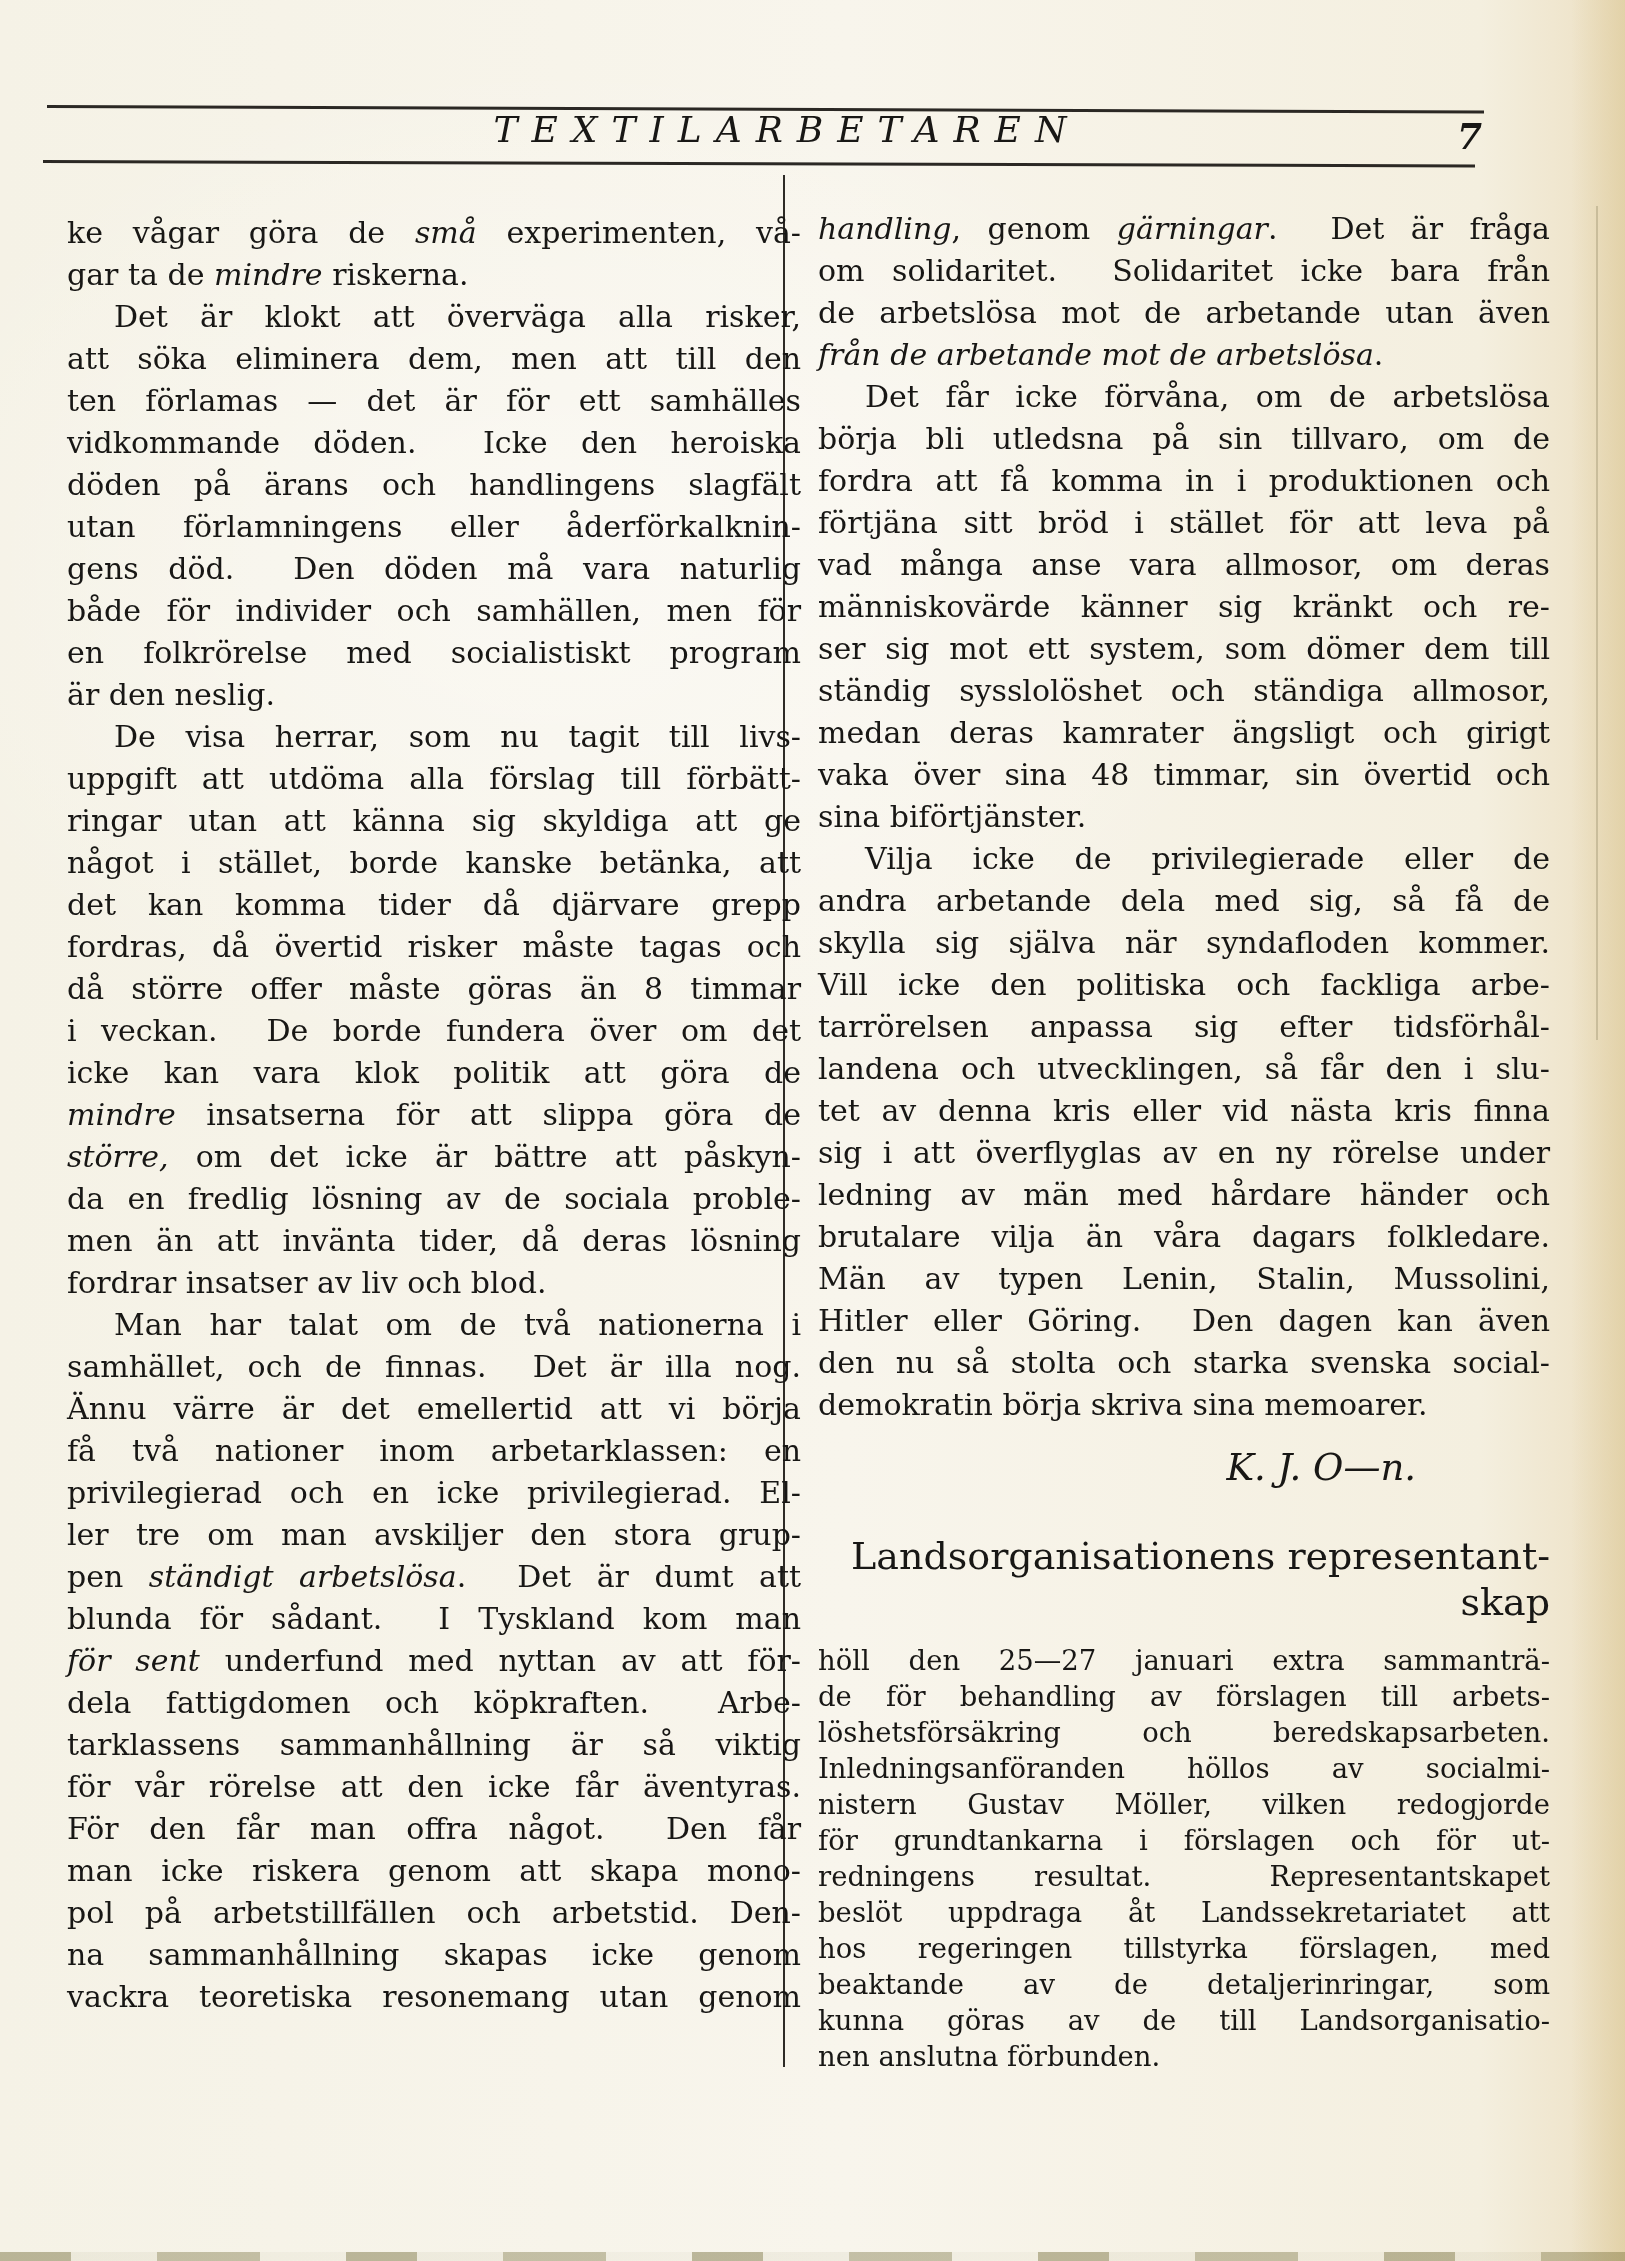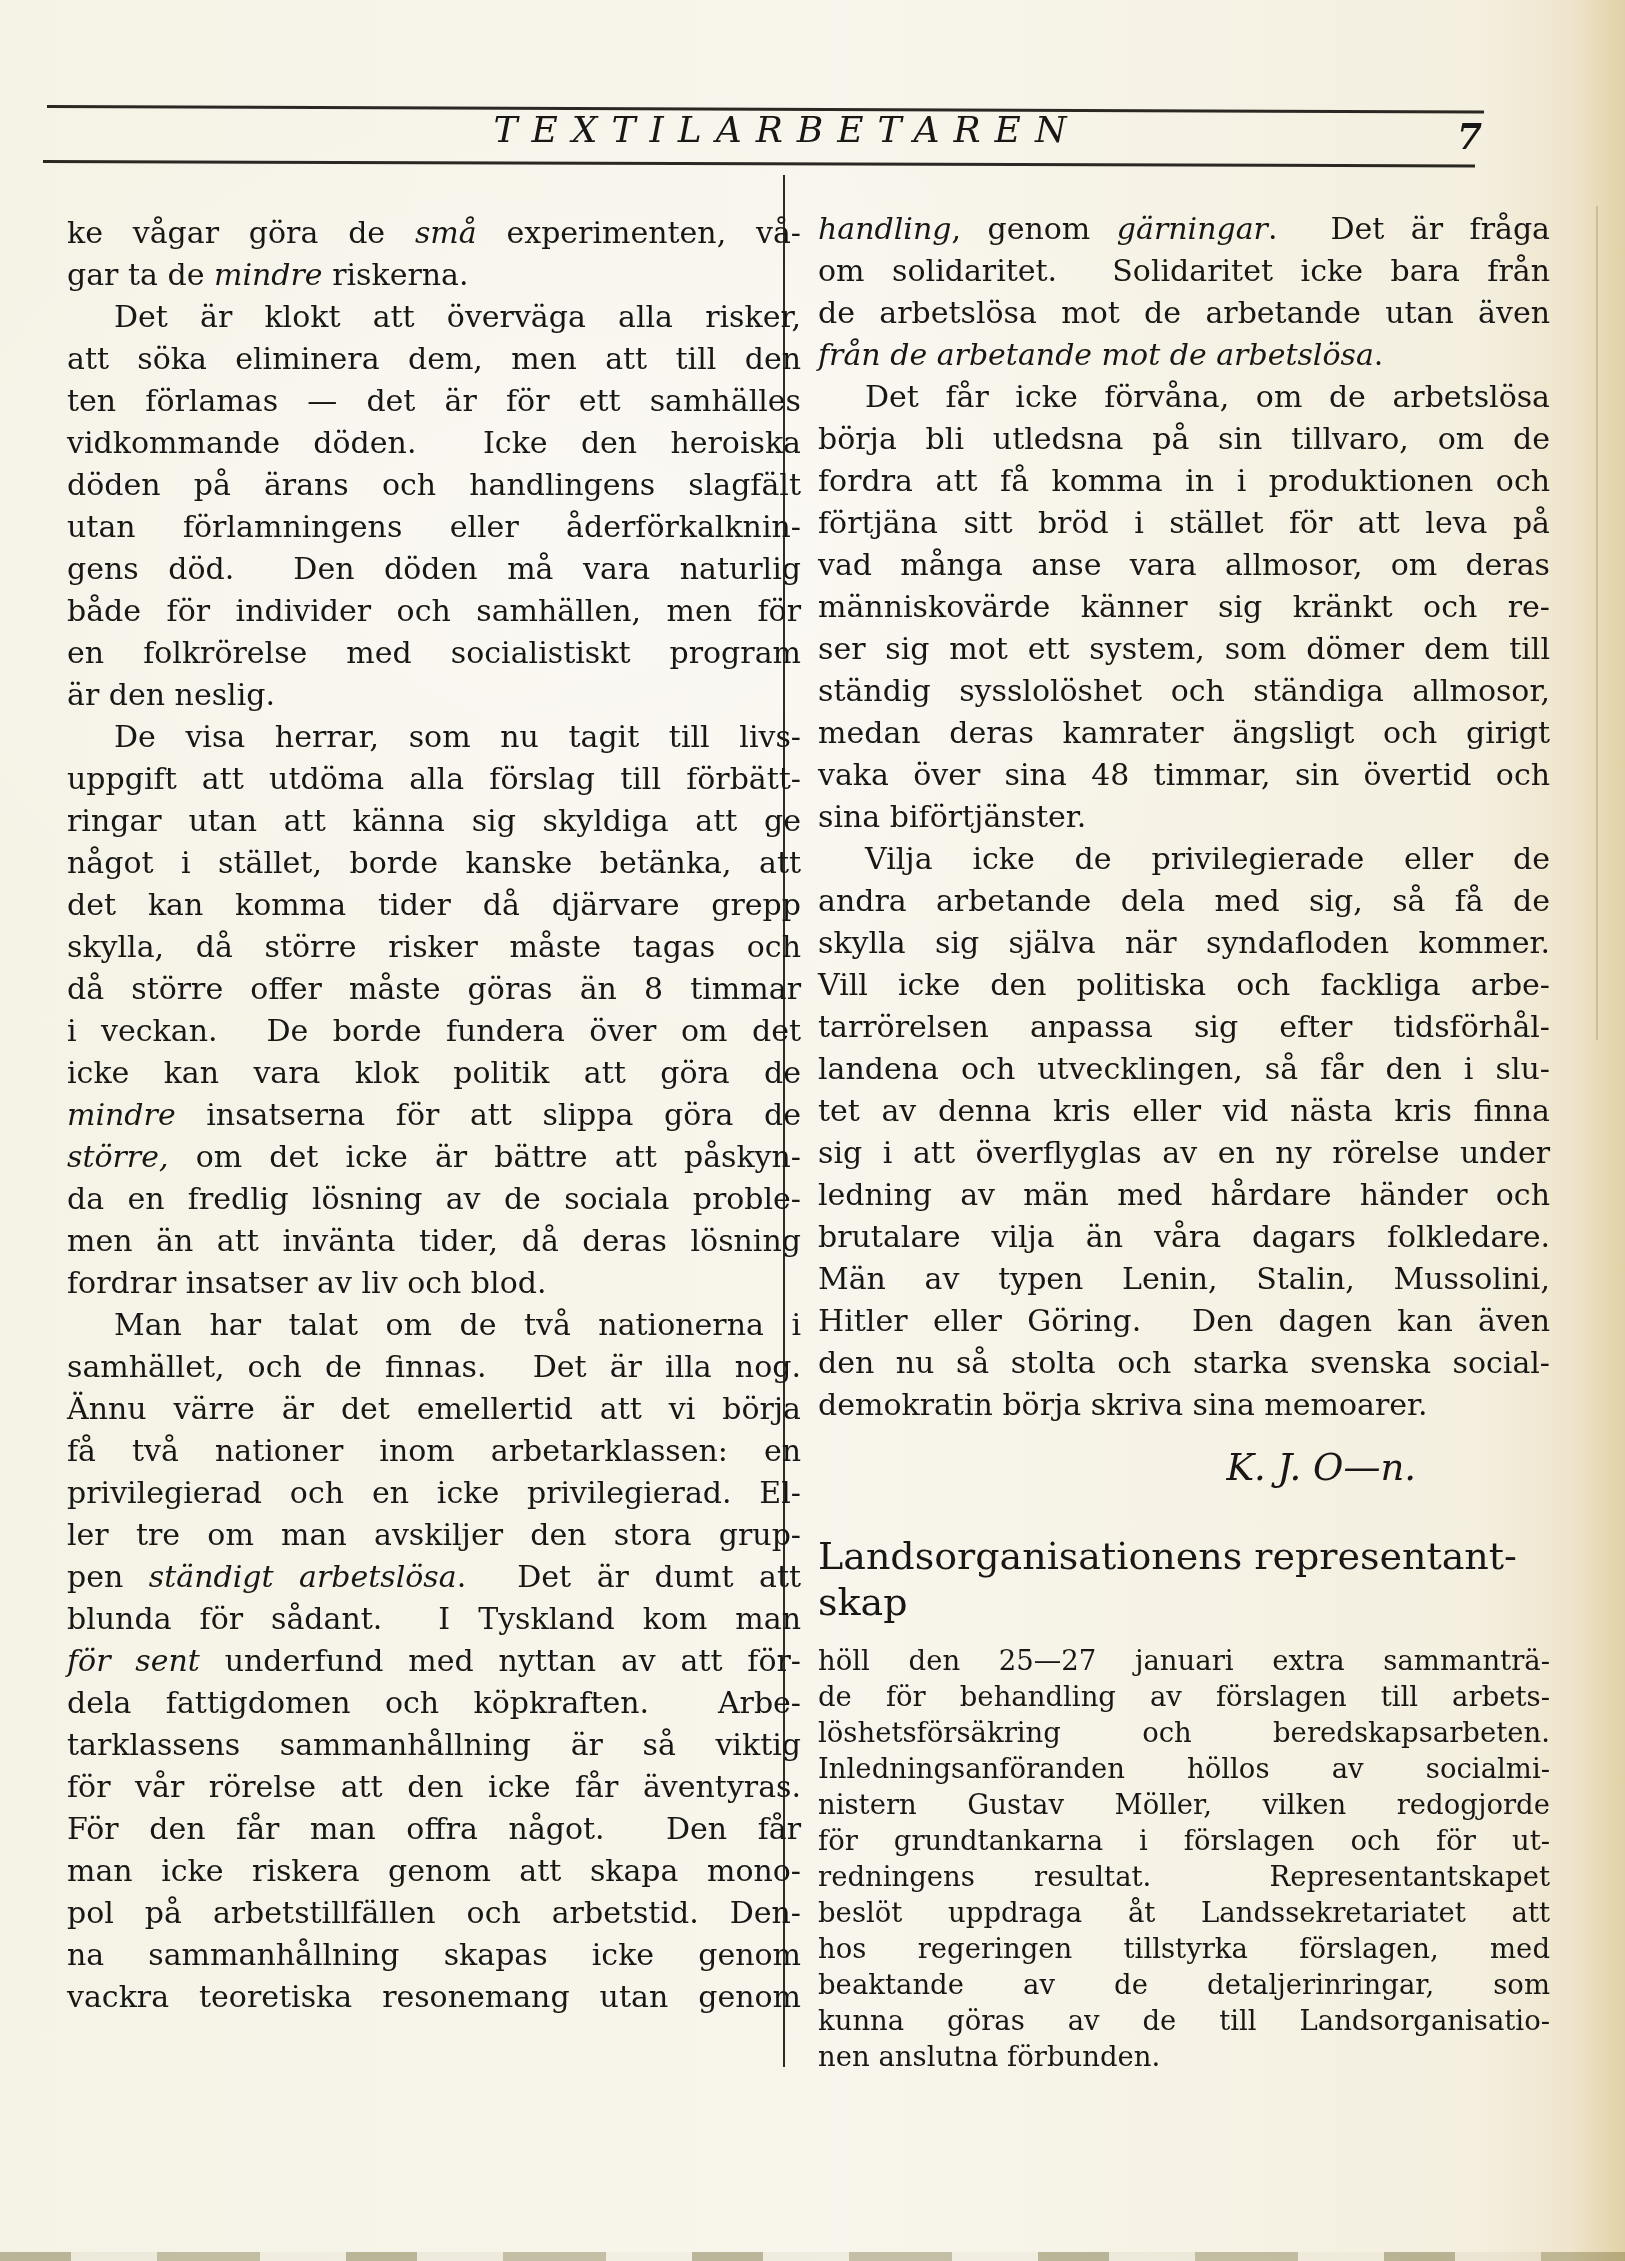--- a/index.html
+++ b/index.html
@@ -37,21 +37,21 @@
   }
   .line.lastline{text-align-last:left;white-space:normal;}
   .line.indent{text-indent:47px;}
   .it{font-style:italic;}
   .signature{
     font-style:italic;font-size:37px;line-height:42px;
     margin-top:20.5px;padding-right:134px;text-align:right;
   }
   .art-heading{
     margin:44px 0 17.3px 0;font-weight:normal;
-    font-size:38px;line-height:46px;text-align:left;
+    font-size:38px;line-height:46px;text-align:right;
   }
   .art-heading .hl{display:block;}
   .art2-body .line{font-size:27.5px;height:36px;line-height:36px;}
   .right-edge{
     position:absolute;right:0;top:0;width:55px;height:100%;
     background:linear-gradient(90deg, rgba(226,208,160,0), rgba(218,198,146,.55));
   }
   .edge-crease{
     position:absolute;left:1596px;top:206px;width:1.6px;height:834px;
     background:rgba(130,118,84,.30);
@@ -92,21 +92,21 @@
         <div class="line"><span>både för individer och samhällen, men för</span></div>
         <div class="line"><span>en folkrörelse med socialistiskt program</span></div>
         <div class="line lastline"><span>är den neslig.</span></div>
       </div>
       <div class="para">
         <div class="line indent"><span>De visa herrar, som nu tagit till livs-</span></div>
         <div class="line"><span>uppgift att utdöma alla förslag till förbätt-</span></div>
         <div class="line"><span>ringar utan att känna sig skyldiga att ge</span></div>
         <div class="line"><span>något i stället, borde kanske betänka, att</span></div>
         <div class="line"><span>det kan komma tider då djärvare grepp</span></div>
-        <div class="line"><span>skylla, då större risker måste tagas och</span></div>
+        <div class="line"><span>fordras, då övertid risker måste tagas och</span></div>
         <div class="line"><span>då större offer måste göras än 8 timmar</span></div>
         <div class="line"><span>i veckan.&nbsp; De borde fundera över om det</span></div>
         <div class="line"><span>icke kan vara klok politik att göra de</span></div>
         <div class="line"><span class="it">mindre</span><span> insatserna för att slippa göra de</span></div>
         <div class="line"><span class="it">större,</span><span> om det icke är bättre att påskyn-</span></div>
         <div class="line"><span>da en fredlig lösning av de sociala proble-</span></div>
         <div class="line"><span>men än att invänta tider, då deras lösning</span></div>
         <div class="line lastline"><span>fordrar insatser av liv och blod.</span></div>
       </div>
       <div class="para">

